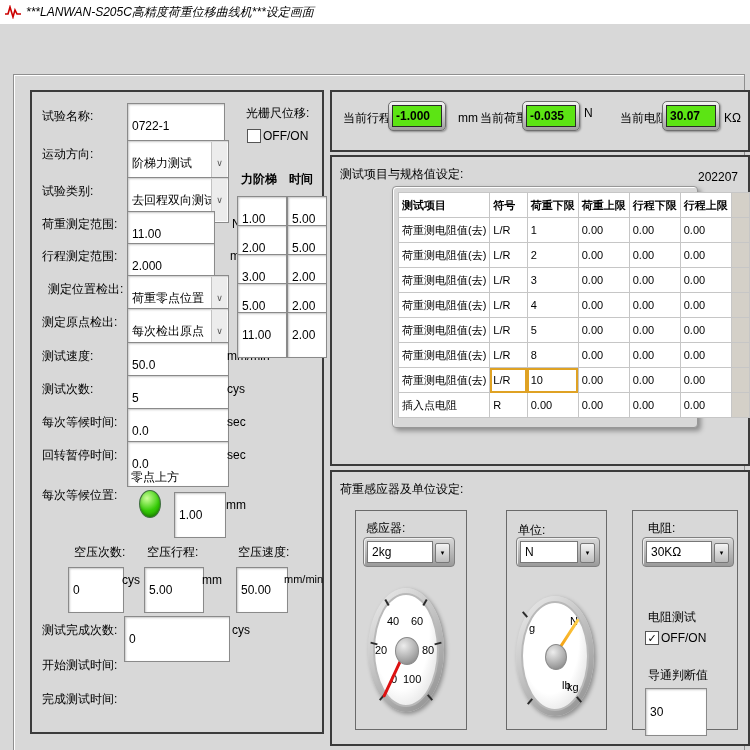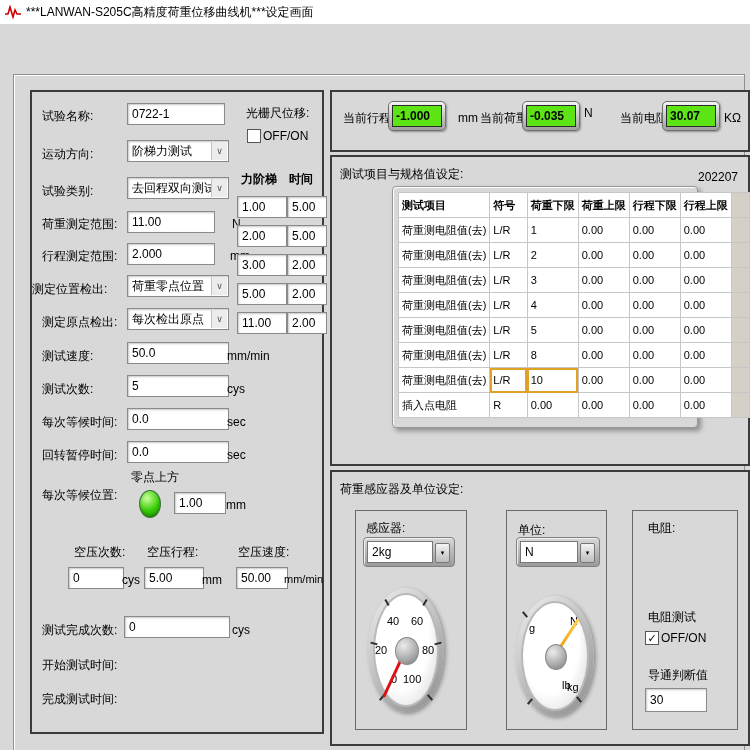--- a/index.html
+++ b/index.html
@@ -1,31 +1,31 @@
 <!DOCTYPE html>
 <html><head>
 <meta charset="utf-8">
 <style>
   html,body{margin:0;padding:0;background:#bfbfbf;}
   .screen{position:relative;width:750px;height:750px;background:#d8d8d8;overflow:hidden;
           font-family:"Liberation Sans","DejaVu Sans",sans-serif;font-size:12px;color:#000;}
   
   .titlebar{position:absolute;left:0;top:0;width:750px;height:24px;background:#ffffff;
             display:flex;align-items:center;gap:5px;padding-left:5px;box-sizing:border-box;}
-  .titletext{font-size:12px;white-space:nowrap;}
+  .titletext{font-size:12px;white-space:nowrap;font-style:italic;}
   .menubar{position:absolute;left:0;top:24px;width:750px;height:26px;background:#f2f2f2;
            border-bottom:1px solid #a6a6a6;display:flex;align-items:center;}
   .menu-item{padding:4px 11px;cursor:default;}
   .outerframe{position:absolute;left:13px;top:74px;width:730px;height:676px;
               border:1px solid #8f8f8f;box-shadow:inset 1px 1px 0 #ffffff;background:#d8d8d8;}
   .panel{position:absolute;background:#d8d8d8;border:2px solid #3b3b3b;}
   
   .lbl{position:absolute;white-space:nowrap;line-height:14px;}
   .inp{position:absolute;background:#fff;border:1px solid #8a8a8a;height:20px;line-height:20px;
-       padding:0 4px;box-shadow:inset 1px 1px 2px rgba(0,0,0,.22);white-space:nowrap;overflow:hidden;}
+       padding:12px 4px;box-shadow:inset 1px 1px 2px rgba(0,0,0,.22);white-space:nowrap;overflow:hidden;}
   .dd{padding-right:18px;}
   .ddarrow{position:absolute;right:1px;top:1px;bottom:1px;width:15px;background:#ececec;
            border-left:1px solid #c2c2c2;color:#555;font-size:9px;display:flex;align-items:center;justify-content:center;}
   .ddarrow::after{content:"∨";}
   .unit{position:absolute;white-space:nowrap;}
   .cb{position:absolute;width:12px;height:12px;background:#fff;border:1px solid #555;
       font-size:11px;line-height:12px;text-align:center;}
   .cb.checked::after{content:"✓";}
   
   .dispframe{position:absolute;background:linear-gradient(#f4f4f4,#9f9f9f);border:1px solid #6f6f6f;
@@ -104,21 +104,21 @@
   </div>
 
   <span class="lbl" style="left:42px;top:217px">荷重测定范围:</span>
   <div class="inp" style="left:127px;top:211px;width:78px">11.00</div>
   <span class="unit" style="left:232px;top:217px">N</span>
 
   <span class="lbl" style="left:42px;top:249px">行程测定范围:</span>
   <div class="inp" style="left:127px;top:243px;width:78px">2.000</div>
   <span class="unit" style="left:230px;top:249px">mm</span>
 
-  <span class="lbl" style="left:32px;top:282px">测定位置检出:</span>
+  <span class="lbl" style="left:48px;top:282px">测定位置检出:</span>
   <div class="inp dd" style="left:127px;top:275px;width:78px">
     <span>荷重零点位置</span>
     <span class="ddarrow"></span>
   </div>
 
   <span class="lbl" style="left:42px;top:315px">测定原点检出:</span>
   <div class="inp dd" style="left:127px;top:308px;width:78px">
     <span>每次检出原点</span>
     <span class="ddarrow"></span>
   </div>
@@ -336,19 +336,23 @@
   <div class="tick" style="left:578px;top:696px;transform:rotate(140deg)"></div>
   <span class="glabel" style="left:529px;top:622px">g</span>
   <span class="glabel" style="left:570px;top:615px">N</span>
   <span class="glabel" style="left:567px;top:681px">kg</span>
   <span class="glabel" style="left:562px;top:679px">lb</span>
   <div class="needle" style="left:553px;top:612px;height:44px;background:linear-gradient(#ffd34d,#f09000);transform:rotate(33deg);"></div>
   <div class="hub" style="left:545px;top:644px;width:20px;height:24px;"></div>
 
   <div class="sbox" style="left:632px;top:510px;width:104px;height:218px;"></div>
   <span class="lbl" style="left:648px;top:521px">电阻:</span>
+  <div class="mdd" style="left:642px;top:537px;width:84px;">
+    <div class="mddfield">30KΩ</div>
+    <div class="mddbtn"></div>
+  </div>
   <span class="lbl" style="left:648px;top:610px">电阻测试</span>
   <div class="cb checked" style="left:645px;top:631px"></div>
   <span class="lbl" style="left:661px;top:631px">OFF/ON</span>
   <span class="lbl" style="left:648px;top:668px">导通判断值</span>
   <div class="inp" style="left:645px;top:688px;width:52px;height:22px;line-height:22px;">30</div>
 
 </div>
 
 </body></html>

